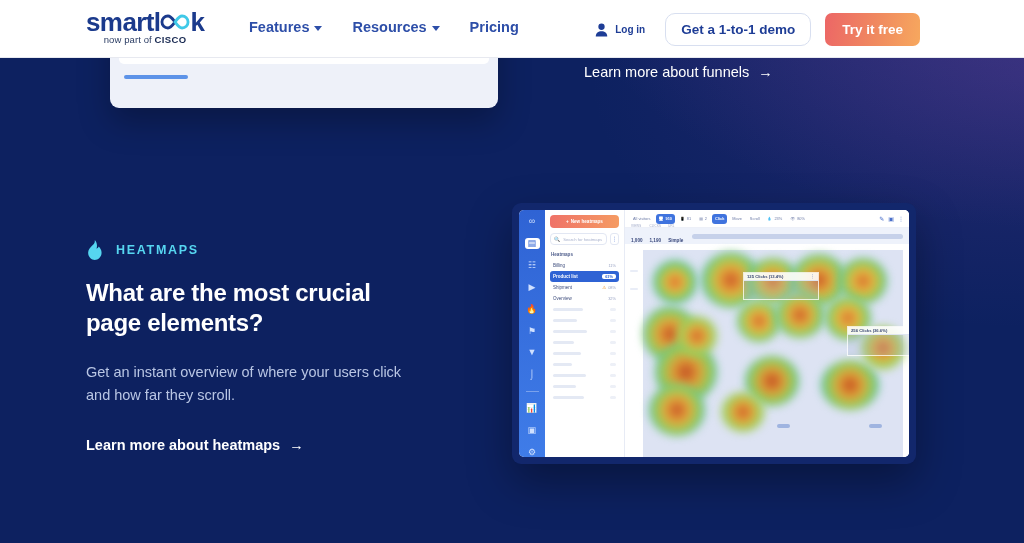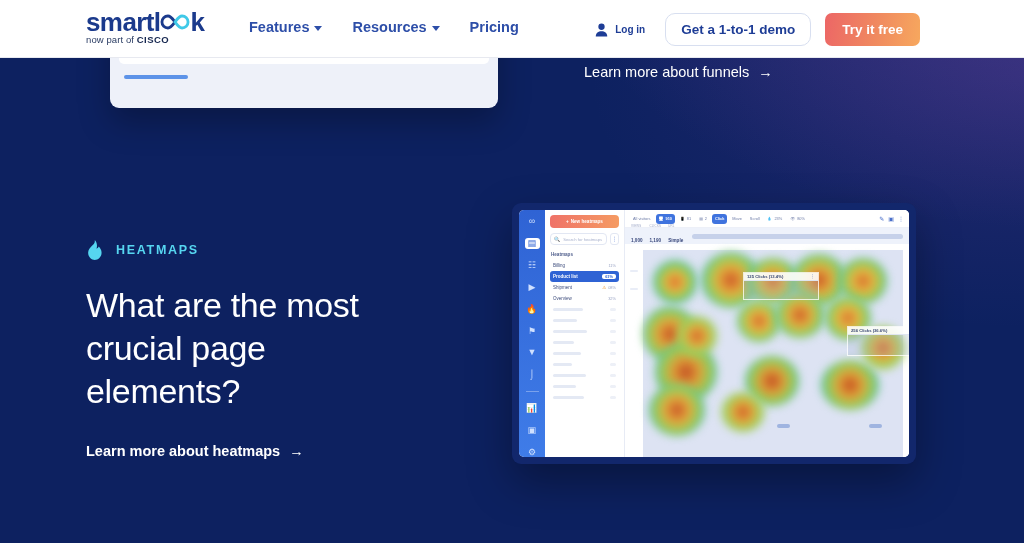--- a/index.html
+++ b/index.html
@@ -27,21 +27,21 @@
     z-index: 40;
     display: flex; align-items: center;
   }
   #header:after {
     content: ""; position: absolute; left: 0; right: 0; bottom: 0; height: 1px;
     background: rgba(20,40,110,0.10);
   }
 
   .logo-wrap {
     position: absolute; left: 86px; top: 8px;
-    display: flex; flex-direction: column; 
+    display: flex; flex-direction: column; align-items: center;
   }
   .logo-main {
     font-size: 26px; font-weight: 700; color: #1b3a8c;
     letter-spacing: -0.6px; line-height: 28px;
     display: flex; align-items: center;
   }
   .logo-infinity { display: inline-block; margin: 0 0px; }
   .logo-sub {
     font-size: 9.5px; color: #2a3c63; letter-spacing: 0.1px;
     margin-top: -2px; white-space: nowrap;
@@ -117,23 +117,23 @@
   #left-col { position: absolute; left: 86px; top: 240px; width: 420px; }
   .eyebrow-row { display: flex; align-items: center; gap: 13px; }
   .flame {
     width: 17px; height: 20px; display:block;
   }
   .eyebrow {
     color: #56d6f0; font-size: 12.5px; font-weight: 700;
     letter-spacing: 1.7px;
   }
   h1.headline {
-    margin-top: 24px;
-    color: #ffffff; font-size: 34px; line-height: 1.27;
-    font-weight: 400; letter-spacing: -0.3px; max-width: 340px;
+    margin-top: 18px;
+    color: #ffffff; font-size: 24px; line-height: 1.27;
+    font-weight: 700; letter-spacing: -0.3px; max-width: 340px;
   }
   p.subcopy {
     margin-top: 22px; color: #b9c6e4; font-size: 14.5px;
     line-height: 1.62; max-width: 325px;
   }
   #heatmaps-link {
     margin-top: 29px; color: #ffffff; font-size: 14.5px; font-weight: 700;
     display: inline-flex; align-items: center; gap: 9px; cursor: pointer;
   }
 
@@ -288,20 +288,21 @@
   </div>
 
   <div id="left-col">
     <div class="eyebrow-row">
       <svg class="flame" viewBox="0 0 24 28">
         <path d="M12.4 0c.6 4.2-2.1 6.2-4.3 8.4C5.5 11 3 13.7 3 17.9 3 23.3 7.2 28 12.4 28S22 23.3 22 17.9c0-3.8-1.9-6.3-4-8.7-.7 1.6-1.9 2.6-3.2 3 1.4-3.6.9-8.6-2.4-12.2z" fill="#56d6f0"></path>
       </svg>
       <div class="eyebrow">HEATMAPS</div>
     </div>
     <h1 class="headline">What are the most crucial page elements?</h1>
+    <p class="subcopy">Get an instant overview of where your users click and how far they scroll.</p>
     <div id="heatmaps-link">
       <span>Learn more about heatmaps</span>
       <span>→</span>
     </div>
   </div>
 
   <div id="dash">
     <div class="dash-body">
 
       <div class="rail">

